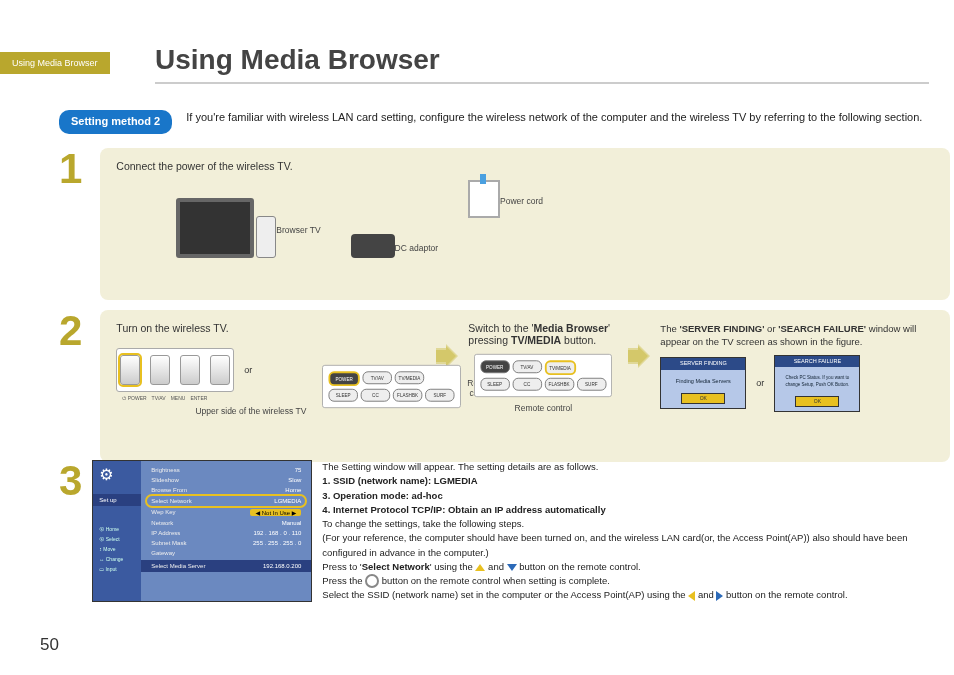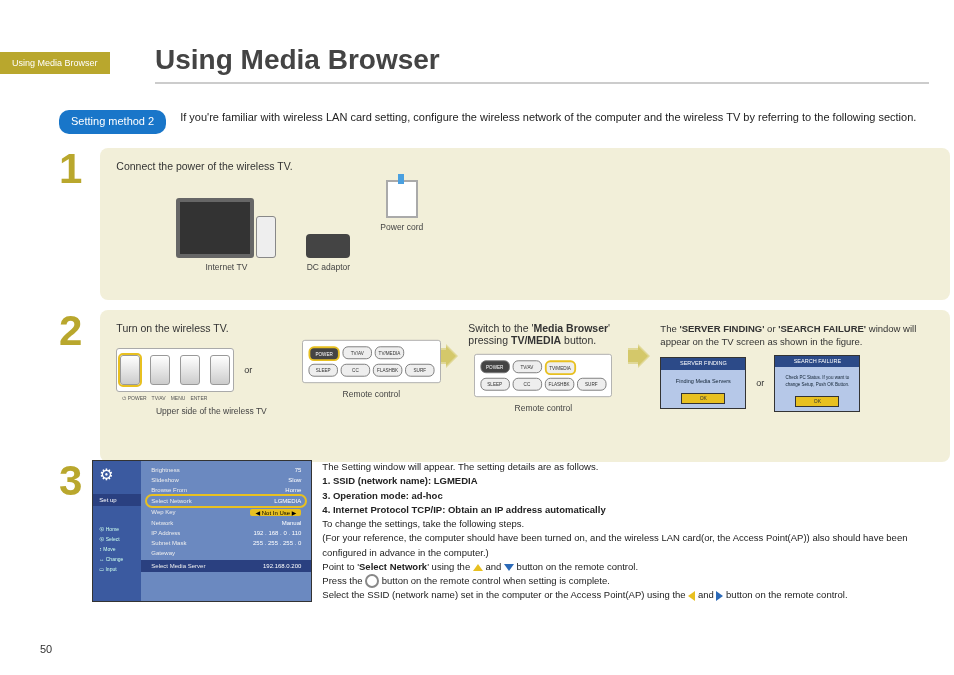--- a/index.html
+++ b/index.html
@@ -1,33 +1,33 @@
 <!DOCTYPE html>
 <html><head>
 <meta charset="utf-8">
 <style>
   body{margin:0;padding:0;font-family:Arial,Helvetica,sans-serif;background:#fff;color:#222;width:954px}
   .page{position:relative;width:954px;height:675px;padding:22px 26px 10px 0;box-sizing:border-box}
   .tab{position:absolute;left:0;top:52px;background:#b9a72d;color:#fff;padding:6px 12px;font-size:9px}
   .title{position:absolute;left:155px;top:44px;font-size:28px;font-weight:bold;color:#444}
   .title-rule{position:absolute;left:155px;top:82px;width:774px;height:2px;background:#ccc}
-  .badge{display:inline-block;background:#1976c9;color:#fff;border-radius:10px;padding:4px 12px;font-size:11px;font-weight:normal}
+  .badge{display:inline-block;background:#1976c9;color:#fff;border-radius:10px;padding:4px 12px;font-size:11px;font-weight:bold}
   .intro{position:absolute;left:59px;top:110px;width:870px;display:flex;gap:14px;font-size:11px;line-height:1.45}
   .intro .text{flex:1}
   .stepnum{font-size:42px;font-weight:bold;color:#b9a72d;line-height:1}
   .panel{background:#f2efd9;border-radius:8px;padding:12px 16px;font-size:10.5px;color:#333;position:relative}
   .step1{position:absolute;left:59px;top:148px;display:flex;gap:18px;align-items:flex-start}
   .step1 .panel{width:818px;height:128px}
   .step2{position:absolute;left:59px;top:310px;display:flex;gap:18px;align-items:flex-start}
   .step2 .panel{width:818px;height:128px;display:flex;gap:10px}
   .step3{position:absolute;left:59px;top:460px;display:flex;gap:10px;align-items:flex-start}
   .step3 .body{width:612px;font-size:9.5px;line-height:1.5}
   .caption{font-size:8.5px;color:#444;text-align:center;margin-top:4px}
-  .pagenum{position:absolute;left:40px;bottom:20px;font-size:11px;color:#333}
-  .col{display:flex;flex-direction:column;align-items:center}
+  .pagenum{position:absolute;left:40px;bottom:20px;font-size:17px;color:#333}
+  .col{display:flex;align-items:center}
   .arrow{width:22px;height:40px;display:flex;align-items:center;justify-content:center;margin-top:14px}
   .arrow svg{fill:#d4c86a}
   .devbox{border:1px solid #aaa;background:#fff;border-radius:3px;padding:6px;box-sizing:border-box;display:flex;align-items:center;justify-content:center}
   .remote-row{display:flex;gap:3px;flex-direction:column}
   .btnrow{display:flex;gap:3px}
   .rbtn{width:30px;height:12px;border:1px solid #777;border-radius:6px;font-size:5px;display:flex;align-items:center;justify-content:center;background:#eee;color:#333}
   .rbtn.power{background:#444;color:#fff}
   .rbtn.hi{border:2px solid #e8c020}
   .remote-sm{transform:scale(.92)}
   .modal{width:84px;border:1px solid #333;background:#b6c8e8;font-size:5.5px;text-align:center}
@@ -73,21 +73,21 @@
   <div class="step1">
     <div class="stepnum">1</div>
     <div class="panel">
       <div>Connect the power of the wireless TV.</div>
       <div style="display:flex;gap:30px;align-items:flex-end;margin-top:8px;margin-left:60px">
         <div class="col">
           <div style="display:flex;align-items:flex-end;gap:2px">
             <div class="tv"></div>
             <div style="width:18px;height:40px;border:1px solid #888;border-radius:3px;background:#eee"></div>
           </div>
-          <div class="caption">Internet TV</div>
+          <div class="caption">Browser TV</div>
         </div>
         <div class="col">
           <div style="width:44px;height:24px;background:#444;border-radius:4px"></div>
           <div class="caption">DC adaptor</div>
         </div>
         <div class="col" style="margin-bottom:40px">
           <div style="width:28px;height:34px;border:2px solid #aaa;background:#fff;position:relative">
             <div style="position:absolute;left:10px;top:-8px;width:6px;height:10px;background:#4aa0e0"></div>
           </div>
           <div class="caption">Power cord</div>
@@ -112,21 +112,21 @@
             </div>
           </div>
           <span class="or">or</span>
         </div>
         <div style="font-size:5px;display:flex;gap:5px;margin-left:6px;margin-top:3px;color:#555">
             <span>⏻ POWER</span>
             <span>TV/AV</span>
             <span>MENU</span>
             <span>ENTER</span>
           </div>
-        <div class="caption" style="text-align:center">Upper side of the wireless TV</div>
+        <div class="caption" style="text-align:right">Upper side of the wireless TV</div>
       </div>
 
       <div class="col" style="width:110px">
         <div style="height:16px"></div>
         <div class="devbox remote-sm">
           <div class="remote-row">
             <div class="btnrow">
                 <div class="rbtn power hi">POWER</div>
                 <div class="rbtn">TV/AV</div>
                 <div class="rbtn">TV/MEDIA</div>
@@ -254,21 +254,21 @@
       </div>
     </div>
     <div class="body">
       <div>The Setting window will appear. The setting details are as follows.</div>
       <div class="bold">1. SSID (network name): LGMEDIA</div>
       <div class="bold">3. Operation mode: ad-hoc</div>
       <div class="bold">4. Internet Protocol TCP/IP: Obtain an IP address automatically</div>
       <div>To change the settings, take the following steps.</div>
       <div>(For your reference, the computer should have been turned on, and the wireless LAN card(or, the Access Point(AP)) also should have been configured in advance in the computer.)</div>
       <div>
-        <span>Point to '</span><span class="bold">Select Network</span><span>' using the </span><span class="tri-up iconbtn"></span><span> and </span><span class="tri-down iconbtn"></span><span> button on the remote control.</span>
+        <span>Press to '</span><span class="bold">Select Network</span><span>' using the </span><span class="tri-up iconbtn"></span><span> and </span><span class="tri-down iconbtn"></span><span> button on the remote control.</span>
       </div>
       <div>
         <span>Press the </span><span class="ring"></span><span> button on the remote control when setting is complete.</span>
       </div>
       <div>
         <span>Select the SSID (network name) set in the computer or the Access Point(AP) using the </span><span class="tri-left iconbtn"></span><span> and </span><span class="tri-right iconbtn"></span><span> button on the remote control.</span>
       </div>
     </div>
   </div>
 

